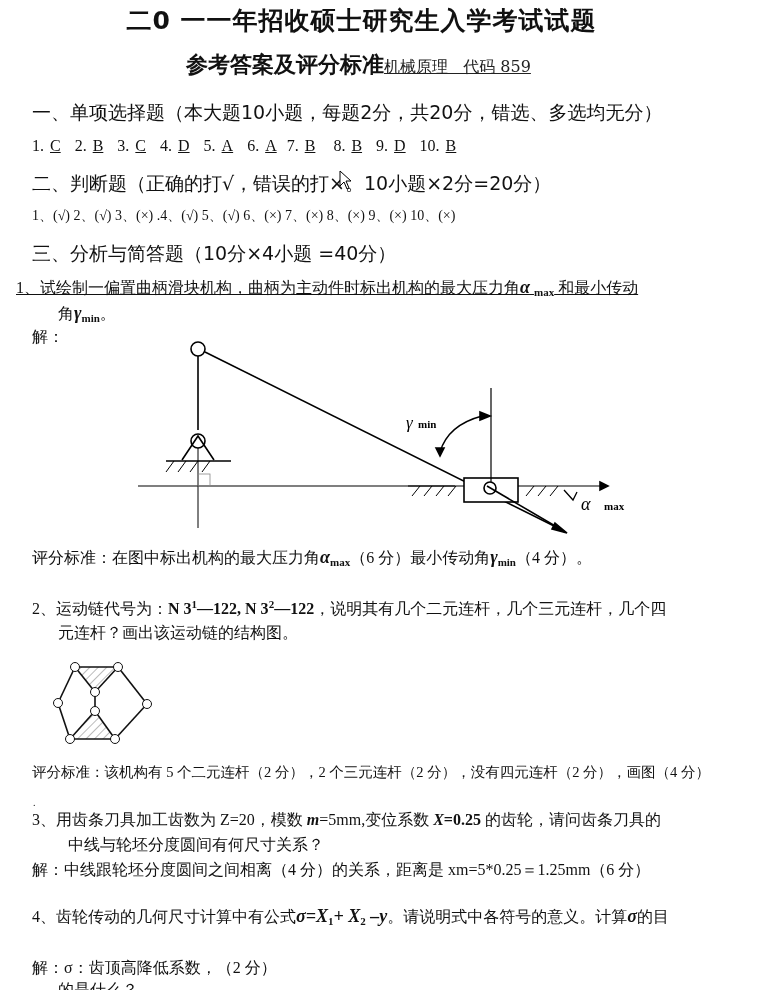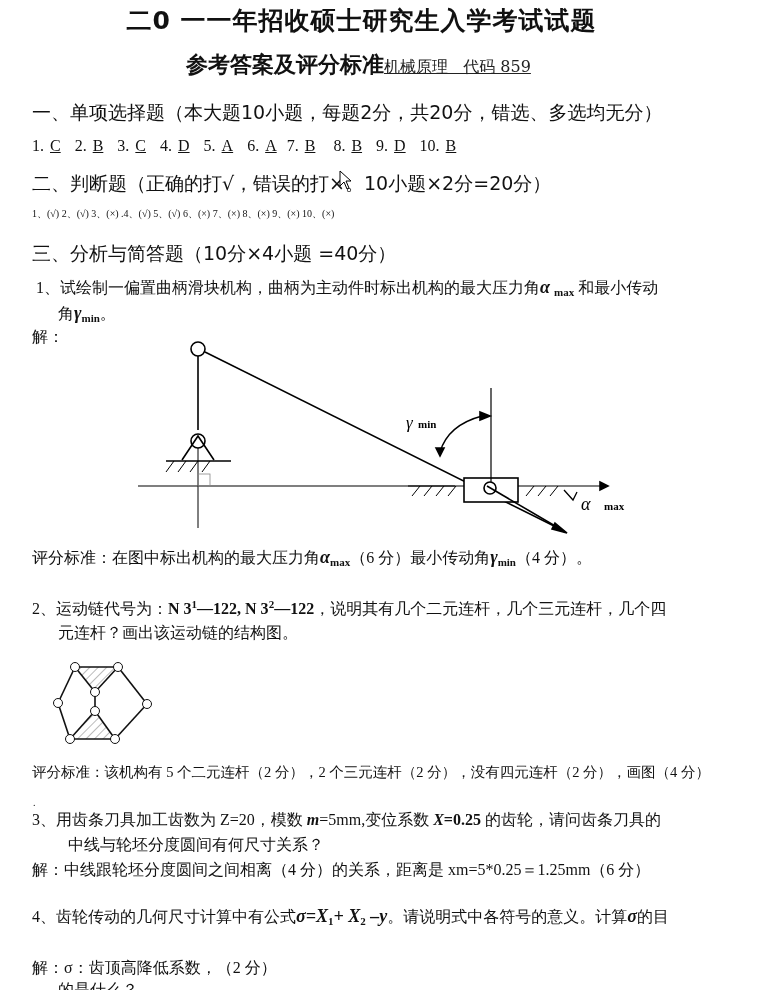--- a/index.html
+++ b/index.html
@@ -39,25 +39,25 @@
   <span>7.</span> <span class="u">B</span>&nbsp;&nbsp;&nbsp;
   <span>8.</span> <span class="u">B</span>&nbsp;&nbsp;
   <span>9.</span> <span class="u">D</span>&nbsp;&nbsp;
   <span>10.</span> <span class="u">B</span>
 </div>
 
 <div class="abs sans" style="left:32px; top:171px;">二、判断题（正确的打√，错误的打×。10小题×2分=20分）</div>
 <svg class="cursor" width="14" height="20" viewBox="0 0 14 20">
   <path d="M1 1 L1 16 L5 12 L8 19 L10 18 L7 11 L12 11 Z" fill="#fff" stroke="#000" stroke-width="1"></path>
 </svg>
-<div class="abs line" style="left:32px; top:207px; font-size:10px;">1、(√) 2、(√) 3、(×) .4、(√) 5、(√) 6、(×) 7、(×) 8、(×) 9、(×) 10、(×)</div>
+<div class="abs line" style="left:32px; top:207px; font-size:14px;">1、(√) 2、(√) 3、(×) .4、(√) 5、(√) 6、(×) 7、(×) 8、(×) 9、(×) 10、(×)</div>
 
 <div class="abs sans" style="left:32px; top:241px;">三、分析与简答题（10分×4小题 =40分）</div>
 
-<div class="abs line" style="left:36px; top:277px;">
+<div class="abs line" style="left:16px; top:277px;text-decoration:underline;">
   <span>1、试绘制一偏置曲柄滑块机构，曲柄为主动件时标出机构的最大压力角</span><span class="bi">α</span>&nbsp;<span class="sub">max</span><span> 和最小传动</span>
 </div>
 <div class="abs line" style="left:58px; top:303px;">
   <span>角</span><span class="bi">γ</span><span class="sub">min</span><span>。</span>
 </div>
 <div class="abs line" style="left:32px; top:327px;">解：</div>
 
 <svg class="abs" style="left:130px; top:330px;" width="520" height="210" viewBox="0 0 520 210">
   <g stroke="#000" fill="none" stroke-width="1.6">
 

